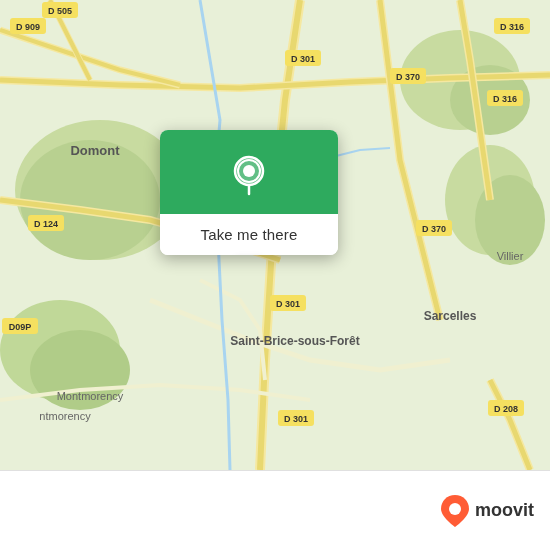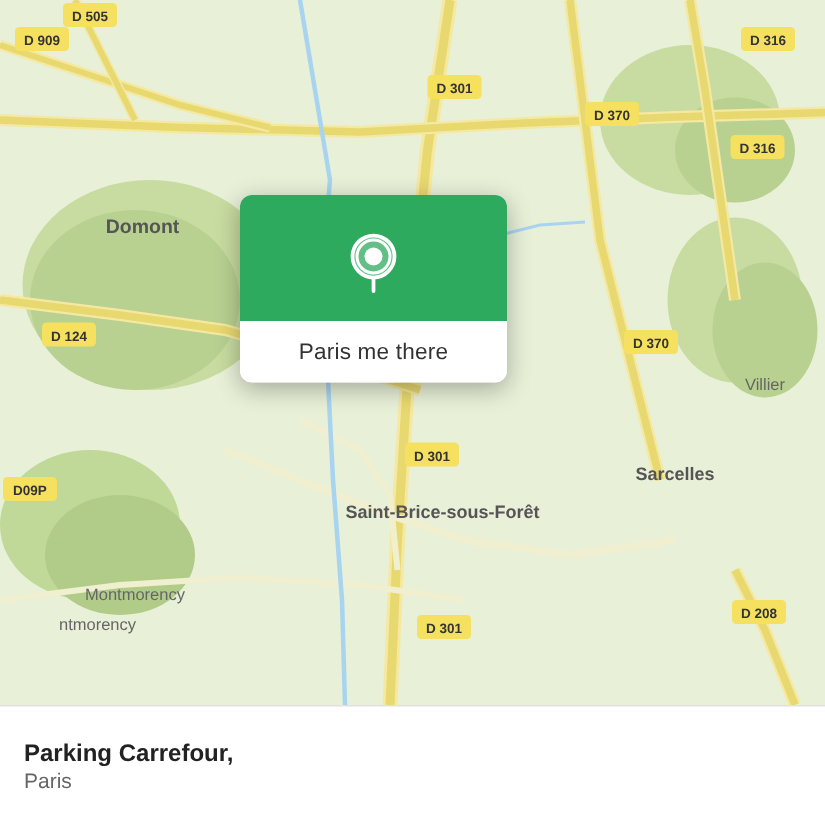--- a/index.html
+++ b/index.html
@@ -241,22 +241,26 @@
     <div id="popup-green-area">
 
       <svg id="location-icon-svg" viewBox="0 0 44 44" xmlns="http://www.w3.org/2000/svg">
         <circle cx="22" cy="19" r="14" fill="rgba(255,255,255,0.25)" stroke="white" stroke-width="2.5"></circle>
         <circle cx="22" cy="19" r="6" fill="white"></circle>
         <path d="M22 33 L22 42" stroke="white" stroke-width="2.5" stroke-linecap="round"></path>
 
         <circle cx="22" cy="19" r="11" fill="none" stroke="white" stroke-width="2"></circle>
       </svg>
     </div>
-    <button id="popup-button">Paris me there</button>
+    <button id="popup-button">Take me there</button>
   </div>
 </div>
 
 <div id="bottom-bar">
-  <div id="bottom-info">
-    <span id="place-name">Parking Carrefour,</span>
-    <span id="place-city">Paris</span>
+  <div id="moovit-logo">
+
+    <svg id="moovit-pin" viewBox="0 0 32 36" xmlns="http://www.w3.org/2000/svg">
+      <path d="M16 2 C8 2 2 8 2 16 C2 24 16 34 16 34 C16 34 30 24 30 16 C30 8 24 2 16 2Z" fill="#ff5c35"></path>
+      <circle cx="16" cy="16" r="6" fill="white"></circle>
+    </svg>
+    <span id="moovit-text">moovit</span>
   </div>
 </div>
 
 </body></html>

